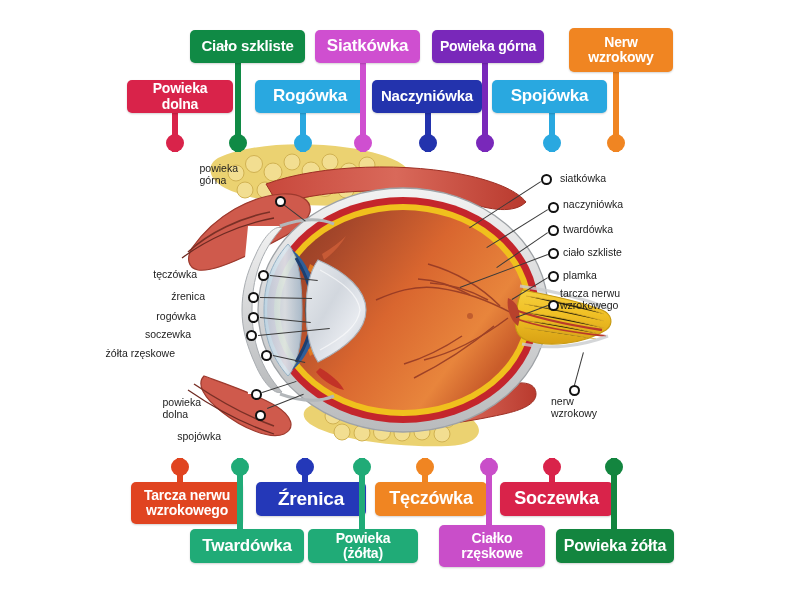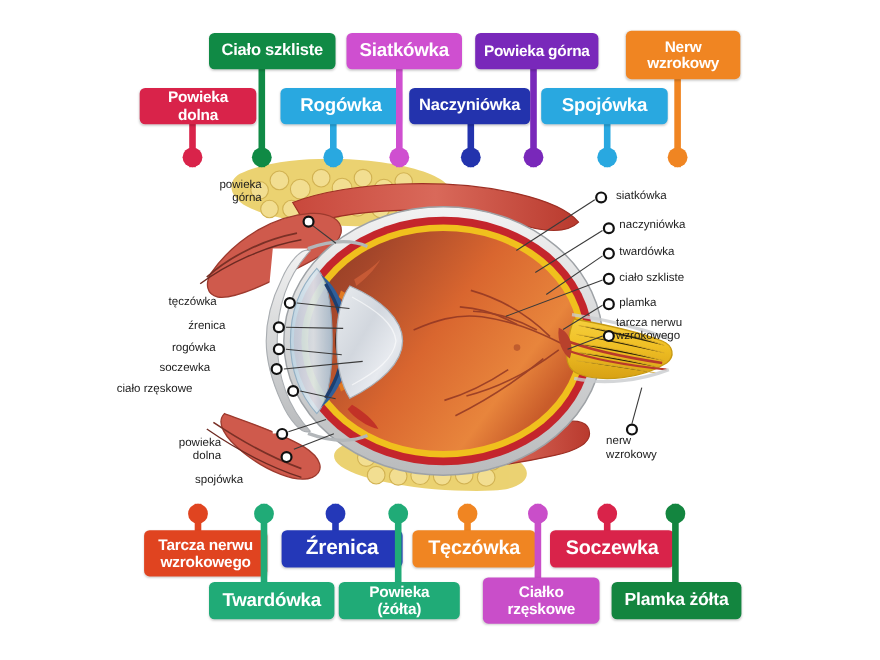--- a/index.html
+++ b/index.html
@@ -65,21 +65,21 @@
 
   
   .anno {
     position: absolute;
     font-size: 10.5px;
     color: #1c1c1c;
     line-height: 1.15;
     white-space: pre-line;
   }
   .anno.right { text-align: left; }
-  .anno.left  { text-align: right; }
+  .anno.left  { }
 
   .dot {
     position: absolute;
     width: 11px;
     height: 11px;
     border-radius: 50%;
     border: 2.6px solid #111111;
     background: #ffffff;
     box-sizing: border-box;
   }
@@ -279,21 +279,21 @@
       <div class="dot" style="left: 248px; top: 292px;"></div>
       <div class="anno left" style="right: 595px; top: 290px;">źrenica</div>
       <div class="leader" style="left: 260px; top: 317px; width: 51.2445px; transform: rotate(5.59934deg);"></div>
       <div class="dot" style="left: 248px; top: 312px;"></div>
       <div class="anno left" style="right: 604px; top: 310px;">rogówka</div>
       <div class="leader" style="left: 258px; top: 335px; width: 72.3395px; transform: rotate(-5.55297deg);"></div>
       <div class="dot" style="left: 246px; top: 330px;"></div>
       <div class="anno left" style="right: 609px; top: 328px;">soczewka</div>
       <div class="leader" style="left: 273px; top: 355px; width: 32.7567px; transform: rotate(12.3391deg);"></div>
       <div class="dot" style="left: 261px; top: 350px;"></div>
-      <div class="anno left" style="right: 625px; top: 347px;">ciało rzęskowe</div>
+      <div class="anno left" style="right: 625px; top: 347px;">żółta rzęskowe</div>
       <div class="leader" style="left: 262px; top: 392px; width: 35.7351px; transform: rotate(-17.9279deg);"></div>
       <div class="dot" style="left: 251px; top: 389px;"></div>
       <div class="anno left" style="right: 599px; top: 396px;">powieka
 dolna</div>
       <div class="leader" style="left: 267px; top: 408px; width: 38.6264px; transform: rotate(-21.2505deg);"></div>
       <div class="dot" style="left: 255px; top: 410px;"></div>
       <div class="anno left" style="right: 579px; top: 430px;">spojówka</div>
       <div class="leader" style="left: 541px; top: 182px; width: 84.5991px; transform: rotate(147.061deg);"></div>
       <div class="dot" style="left: 541px; top: 174px;"></div>
       <div class="anno right" style="left: 560px; top: 172px;">siatkówka</div>
@@ -397,16 +397,16 @@
 rzęskowe</div>
       <div class="pin up" style="left: 543px; top: 458px; height: 28px;">
         <div class="stem" style="background: rgb(217, 35, 74);"></div>
         <div class="knob" style="background: rgb(217, 35, 74);"></div>
       </div>
       <div class="chip" style="left: 500px; top: 482px; width: 113px; height: 34px; background: rgb(217, 35, 74); font-size: 18px;">Soczewka</div>
       <div class="pin up" style="left: 605px; top: 458px; height: 75px;">
         <div class="stem" style="background: rgb(19, 133, 63);"></div>
         <div class="knob" style="background: rgb(19, 133, 63);"></div>
       </div>
-      <div class="chip" style="left: 556px; top: 529px; width: 118px; height: 34px; background: rgb(19, 133, 63); font-size: 16px;">Plamka żółta</div>
+      <div class="chip" style="left: 556px; top: 529px; width: 118px; height: 34px; background: rgb(19, 133, 63); font-size: 16px;">Powieka żółta</div>
     </div>
 
 </div>
 
 </body></html>

